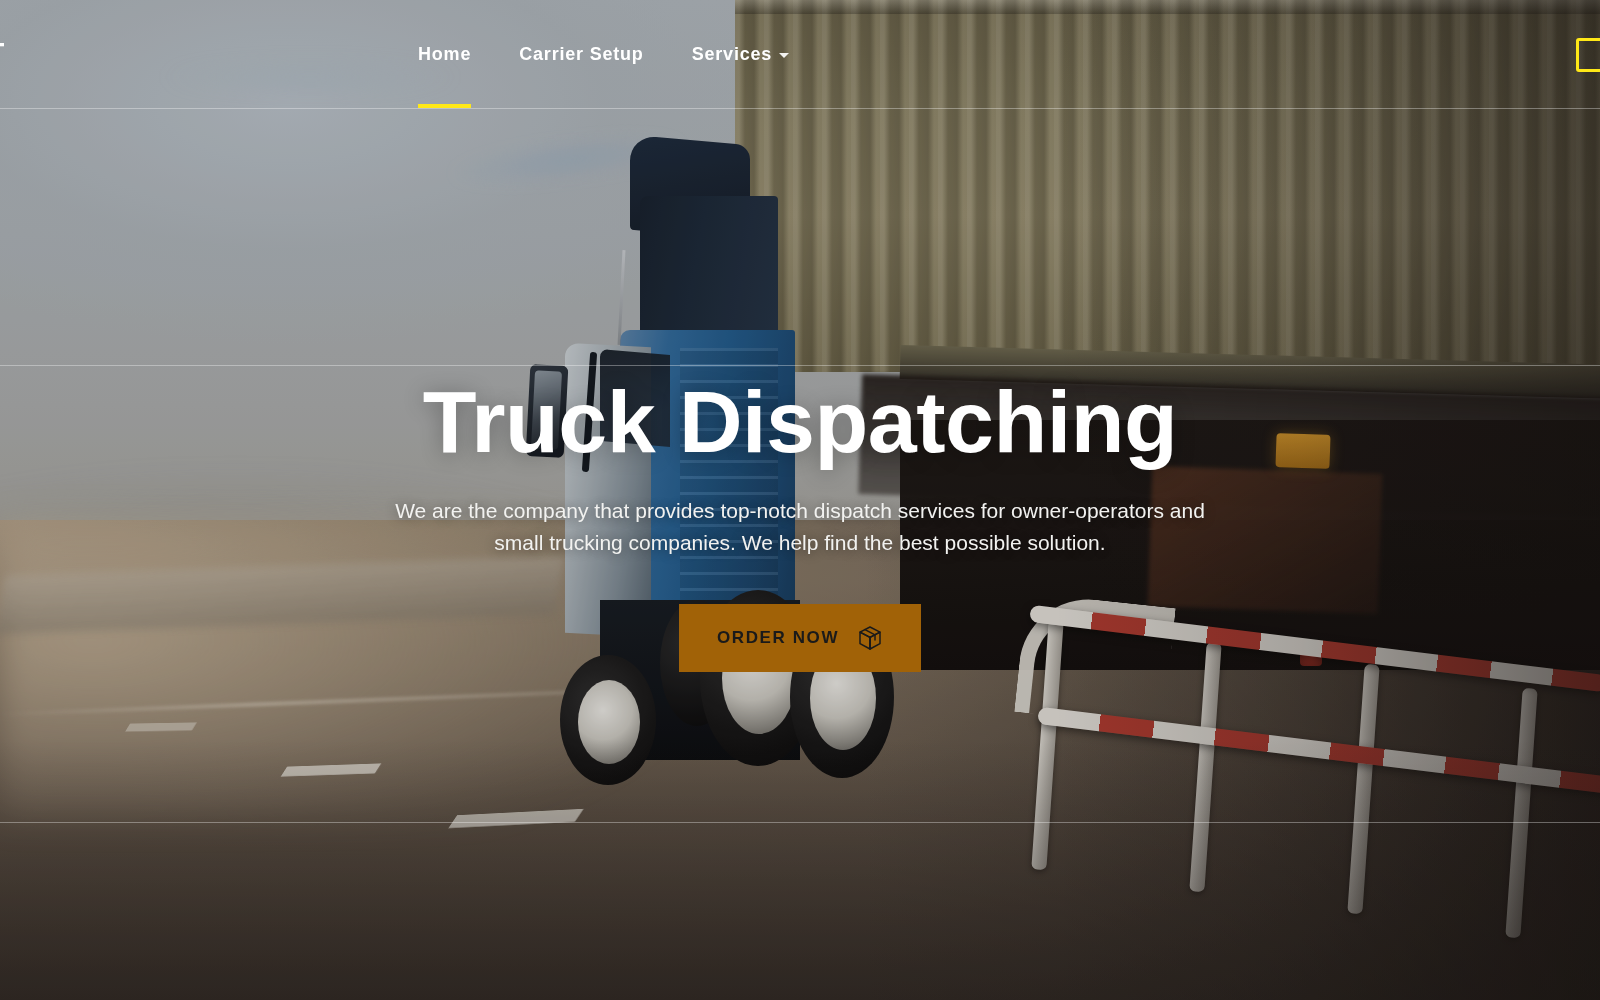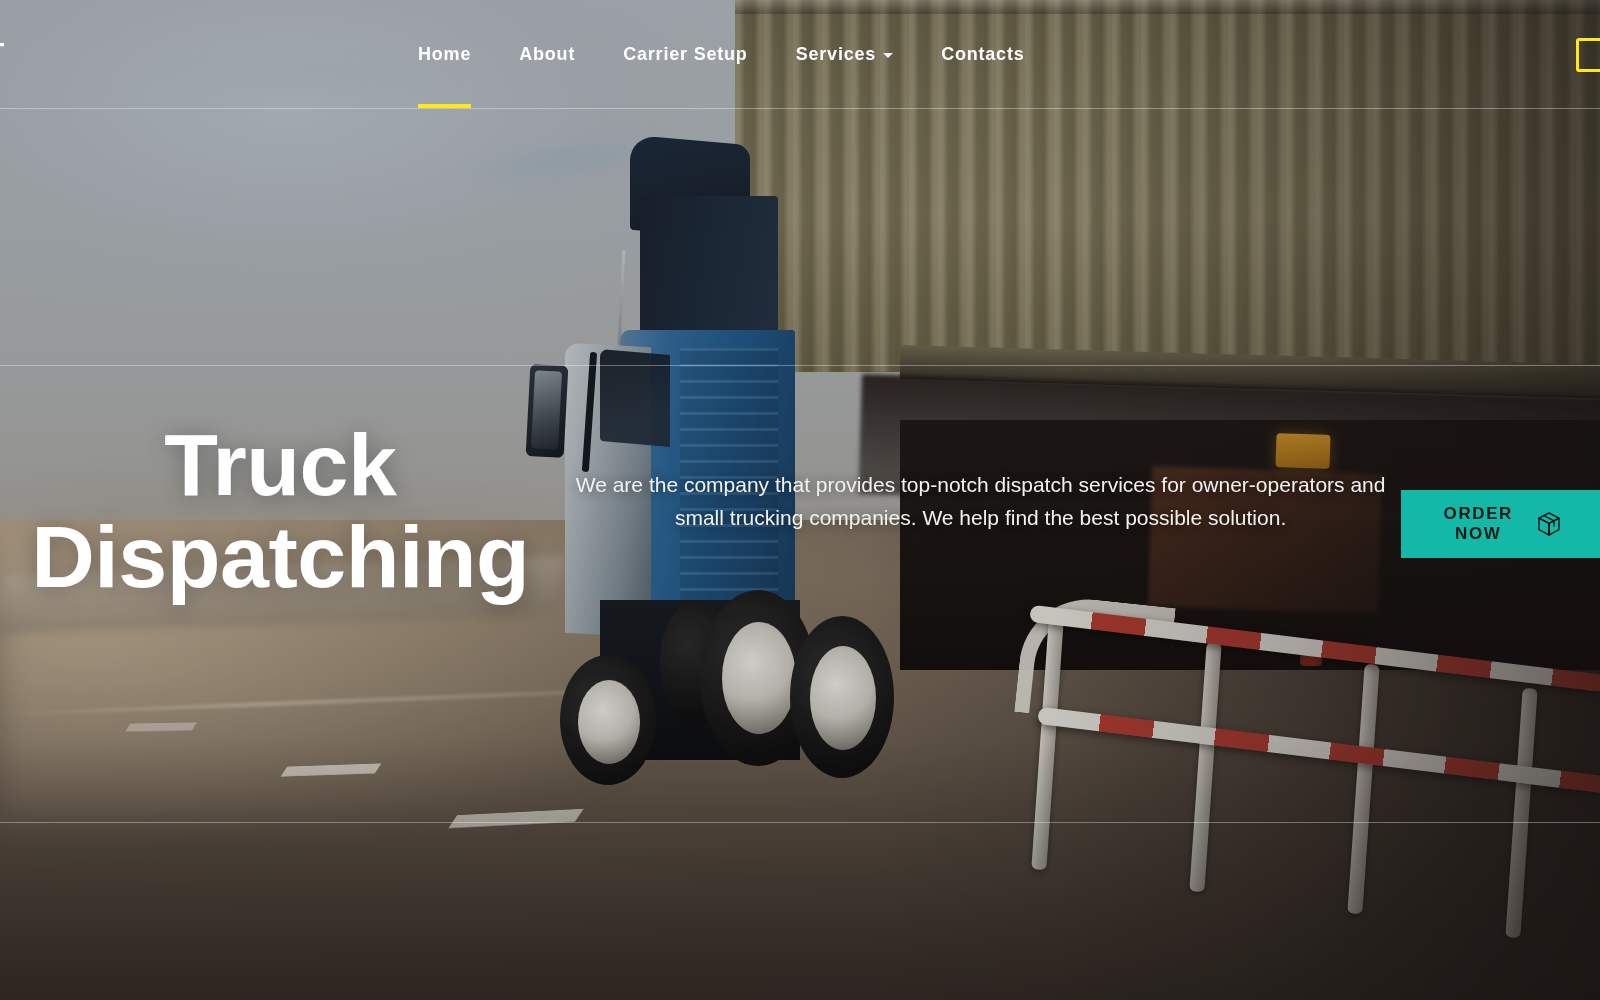--- a/index.html
+++ b/index.html
@@ -251,35 +251,35 @@
     border-top:5px solid #fff; margin-top:3px; opacity:.92; }
 
   .header-cta {
     position:absolute; right:-22px; top:38px;
     width:46px; height:34px; border:3px solid #ffe817; border-radius:3px;
   }
 
   
   .hero-content {
     position:absolute; left:0; top:0; width:100%; height:100%;
-    display:flex; flex-direction:row; align-items:center;
+    display:flex; flex-direction:column; align-items:center;
     justify-content:center; padding-top:48px; text-align:center;
   }
   .hero-title {
     font-size:88px; font-weight:700; color:#fff; letter-spacing:-.5px;
     line-height:1.05; text-shadow:0 2px 22px rgba(0,0,0,.3);
     margin-bottom:26px;
   }
   .hero-sub {
     font-size:21px; color:#f2f2f0; line-height:1.55; max-width:840px;
     text-shadow:0 1px 12px rgba(0,0,0,.45); margin-bottom:44px;
   }
   .order-btn {
     display:inline-flex; align-items:center; gap:18px;
-    background:#14b8a6; color:#1a1a1a;
+    background:#a16207; color:#1a1a1a;
     padding:0 38px; height:68px; border:none; cursor:pointer;
     font-size:17px; font-weight:700; letter-spacing:1.6px;
     font-family:"Liberation Sans", sans-serif;
   }
   .order-btn svg { display:block; }
 </style>
 </head>
 <body>
 
 <div class="hero-photo">
@@ -347,38 +347,32 @@
   <div class="logo">
     <span>CH IT</span>
   </div>
 
   <nav class="nav">
 
     <div class="nav-item active">
       <span>Home</span>
     </div>
 
-    <div class="nav-item">
-      <span>About</span>
-    </div>
 
     <div class="nav-item">
       <span>Carrier Setup</span>
     </div>
 
     <div class="nav-item">
       <span>Services</span>
       <i class="caret"></i>
     </div>
 
 
 
-    <div class="nav-item">
-      <span>Contacts</span>
-    </div>
 
   </nav>
 
   <div class="header-cta"></div>
 </header>
 
 <section class="hero-content">
 
   <h1 class="hero-title">Truck Dispatching</h1>
 

